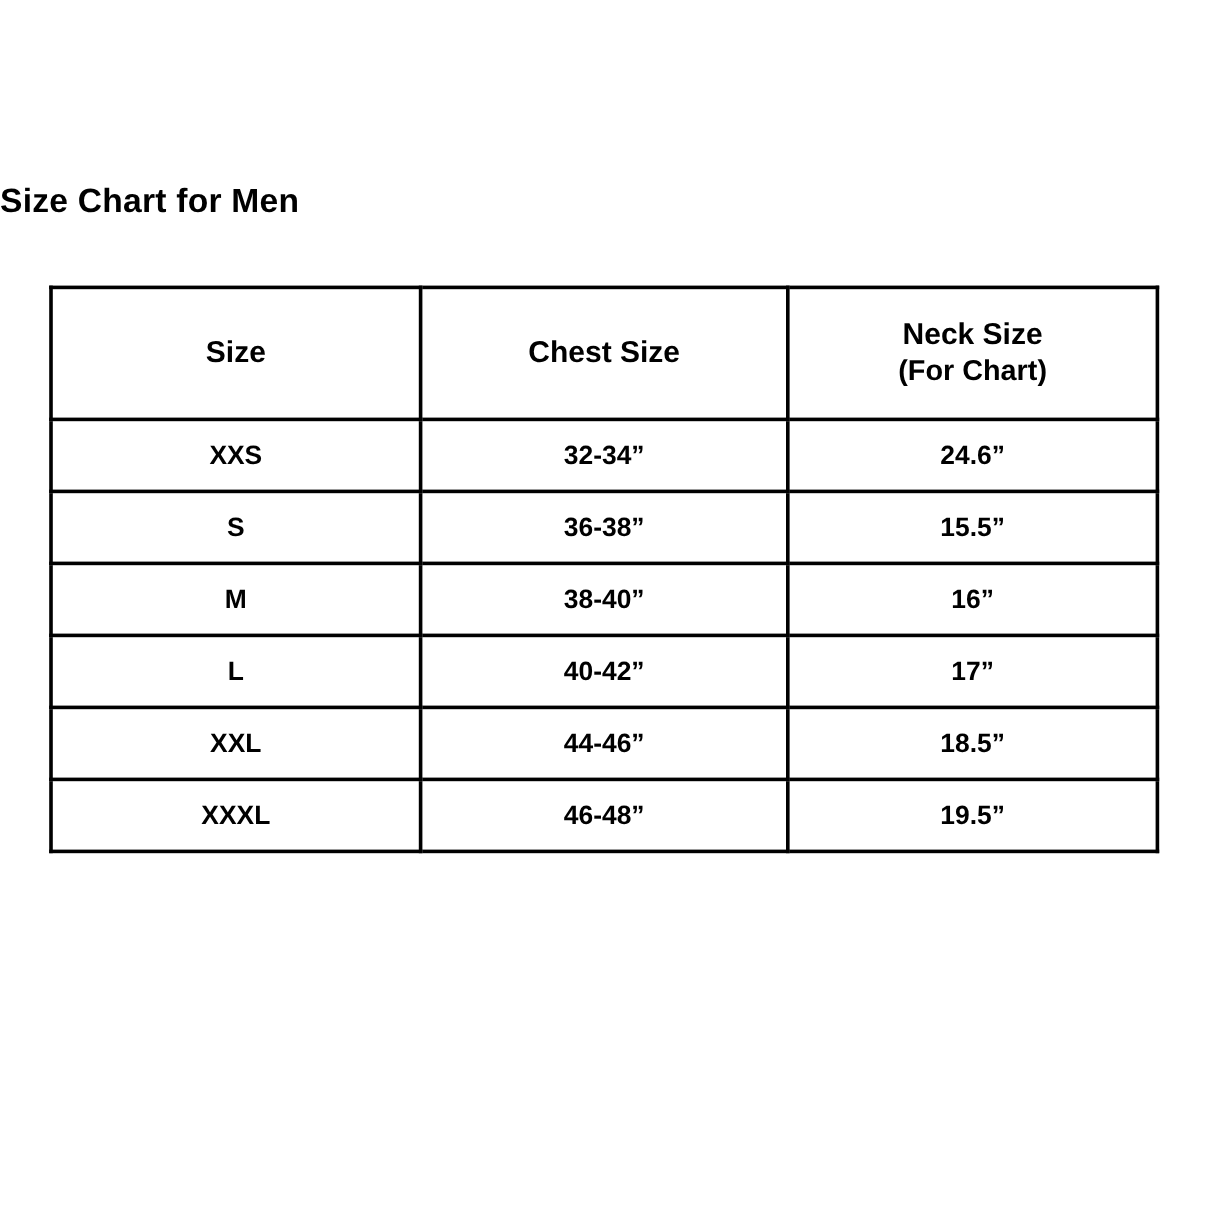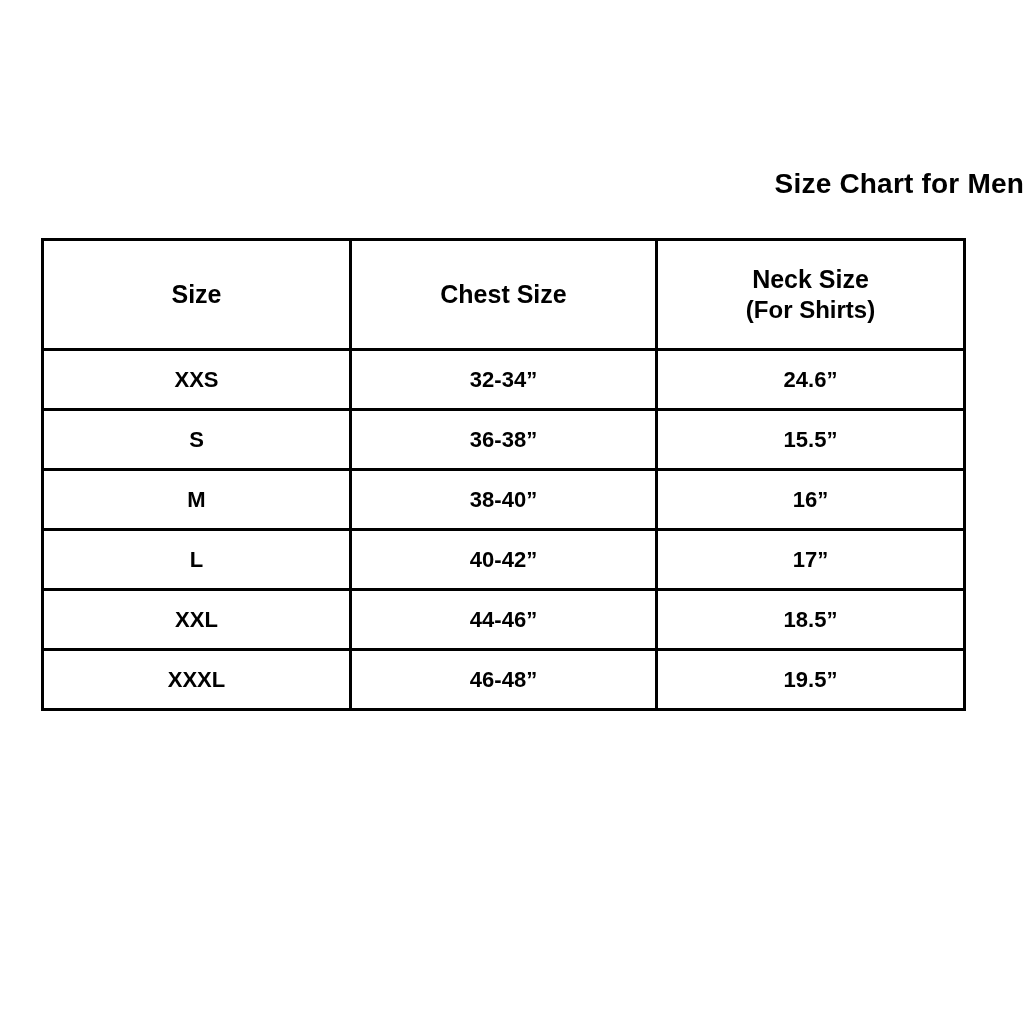--- a/index.html
+++ b/index.html
@@ -15,24 +15,24 @@
     overflow: hidden;
   }
   .page {
     position: relative;
     width: 1024px;
     height: 1024px;
     box-sizing: border-box;
   }
   .chart-title {
     position: absolute;
-    top: 168px;
+    top: 152px;
     left: 0;
     width: 1024px;
-    text-align: right;
+    text-align: left;
     font-size: 28px;
     font-weight: bold;
     letter-spacing: 0.2px;
   }
   .table-wrap {
     position: absolute;
     top: 238px;
     left: 41px;
     width: 922px;
   }
@@ -91,21 +91,21 @@
       <thead>
         <tr>
           <th>
             <span>Size</span>
           </th>
           <th>
             <span>Chest Size</span>
           </th>
           <th>
             <span>Neck Size</span>
-            <span class="hdr-sub">(For Shirts)</span>
+            <span class="hdr-sub">(For Chart)</span>
           </th>
         </tr>
       </thead>
       <tbody>
         <tr>
           <td class="size-cell">XXS</td>
           <td>32-34”</td>
           <td>24.6”</td>
         </tr>
         <tr>

